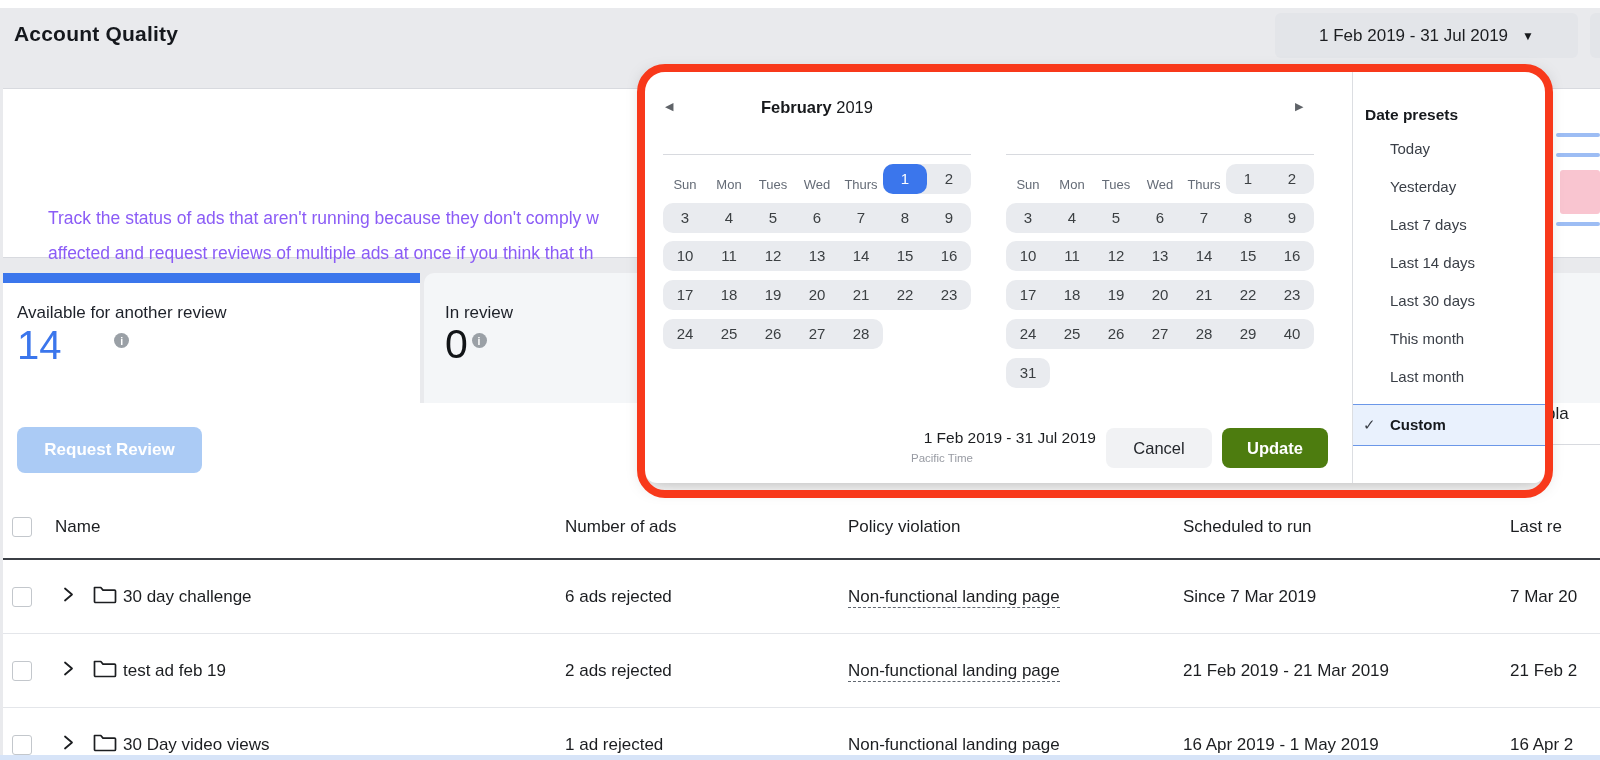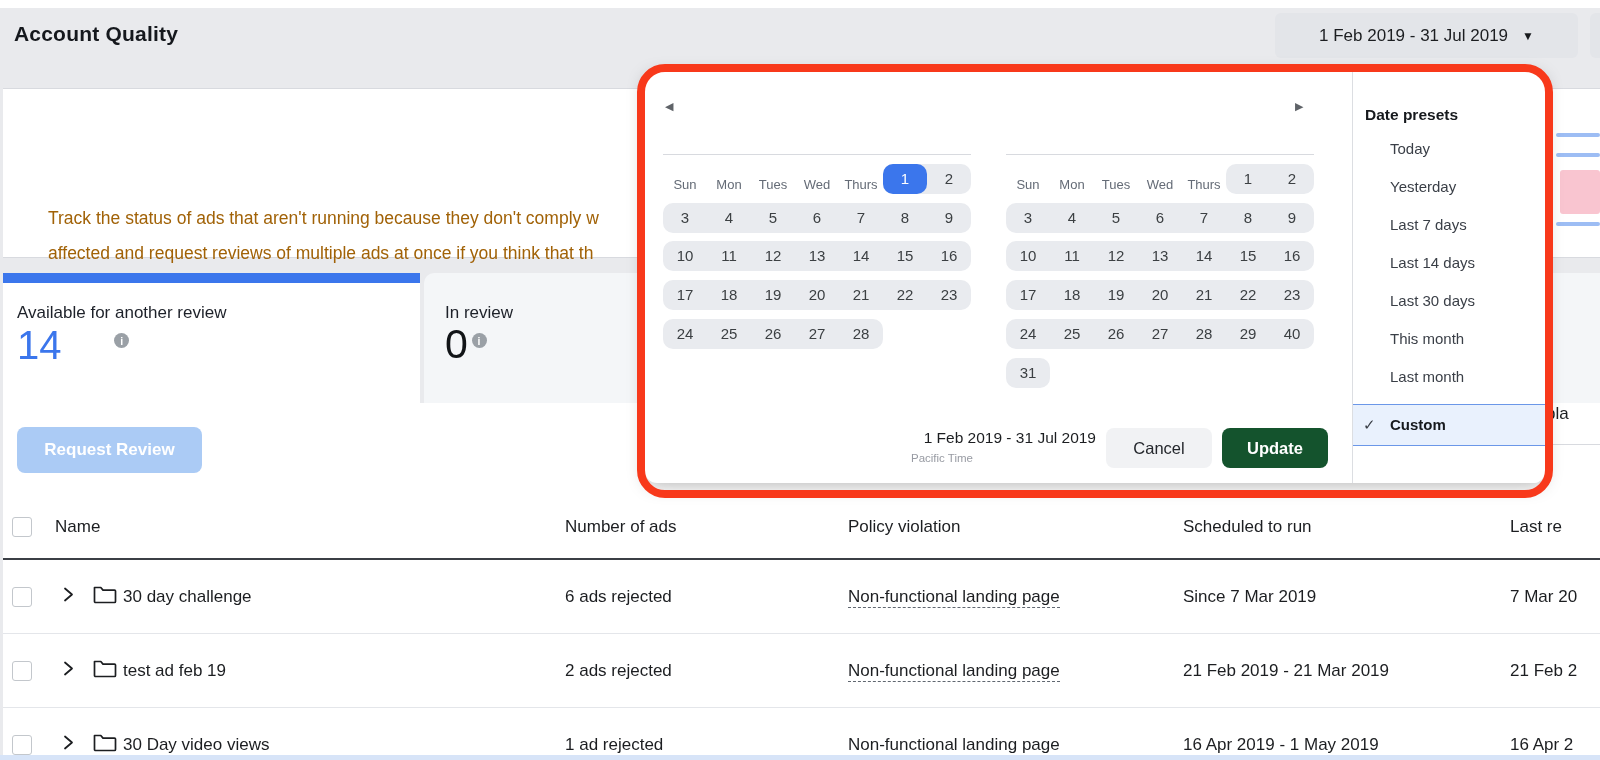--- a/index.html
+++ b/index.html
@@ -20,21 +20,21 @@
     background:#e3e5e9; border-radius:6px;
     display:flex; align-items:center; justify-content:center;
     font-size:17px; color:#1c1e21; cursor:pointer;
   }
   #date-range-button .caret { font-size:12px; margin-left:14px; color:#17191c; }
   #edge-button-sliver { left:1590px; top:13px; width:30px; height:45px; background:#e3e5e9; border-radius:6px; }
 
   
   #desc-panel { left:3px; top:88px; width:1597px; height:170px; background:#fff;
     border-top:1px solid #d8dadf; border-bottom:1px solid #d8dadf; }
-  #desc-text { left:45px; top:112px; font-size:17.5px; line-height:35px; color:#a16207; white-space:nowrap; }
+  #desc-text { left:45px; top:112px; font-size:17.5px; line-height:35px; color:#8b5cf6; white-space:nowrap; }
 
   
   .ill-line { background:#9dbdf4; border-radius:2px; }
   #ill-pink { left:1560px; top:170px; width:40px; height:44px; background:#f9c5d0; border-radius:3px; }
 
   
   #tab-available-bar { left:3px; top:273px; width:417px; height:10px; background:#3b76ec; }
   #tab-available { left:3px; top:283px; width:417px; height:120px; background:#fff; }
   .tab-label { font-size:17px; color:#1d2129; display:flex; align-items:center; gap:10px;flex-direction:column; }
   .info-icon { width:15px; height:15px; border-radius:50%; background:#9aa0a6; color:#fff;
@@ -80,21 +80,21 @@
   .day-divider { position:absolute; top:82px; left:0; width:308px; border-top:1px solid #d8dadf; }
   .week-row { position:absolute; left:0; width:308px; height:30px; }
   .week-pill { position:absolute; top:0; height:30px; background:#e9ebef; border-radius:10px; display:flex; }
   .day-cell { width:44px; height:30px; line-height:30px; text-align:center; font-size:15px; color:#3c4043; cursor:pointer; }
   .day-cell.selected { background:#3b76ec; color:#fff; border-radius:10px; }
 
   #range-label { right:449px; top:357px; font-size:15.5px; color:#1c1e21; white-space:nowrap; }
   #timezone-label { left:266px; top:380px; font-size:11.5px; color:#989ba3; }
   #cancel-button { left:461px; top:356px; width:106px; height:40px; background:#f1f2f4; border-radius:8px;
     display:flex; align-items:center; justify-content:center; font-size:16.5px; color:#24272c; cursor:pointer; }
-  #update-button { left:577px; top:356px; width:106px; height:40px; background:#14532d; border-radius:8px;
+  #update-button { left:577px; top:356px; width:106px; height:40px; background:#4d7c0f; border-radius:8px;
     display:flex; align-items:center; justify-content:center; font-size:16.5px; font-weight:bold; color:#fff; cursor:pointer; }
 
   #presets-panel { left:707px; top:0; width:193px; height:411px; border-left:1px solid #dcdee2;
     border-radius:0 12px 12px 0; background:#fff;padding-left:24px; }
   #presets-title { position:absolute; left:12px; top:34px; font-size:15.5px; font-weight:bold; color:#16191d; }
   .preset-item { position:absolute; left:37px; font-size:15px; color:#3a3f47; cursor:pointer; white-space:nowrap; }
   #preset-custom { position:absolute; left:0; top:332px; width:193px; height:42px; background:#e9f1fd;
     border-top:1px solid #6b97e8; border-bottom:1px solid #6b97e8; cursor:pointer; }
   #preset-custom .check { position:absolute; left:10px; top:11px; font-size:15px; color:#3a3f47; }
   #preset-custom .label { position:absolute; left:37px; top:11px; font-size:15px; font-weight:bold; color:#16191d; }
@@ -199,20 +199,24 @@
 
 <div class="abs" id="right-frag-text">bla</div>
 <div class="abs" id="right-frag-line"></div>
 <div class="abs" id="bottom-strip"></div>
 
 <div class="abs" id="overlay">
   <span class="cal-arrow" id="cal-prev">◀</span>
   <span class="cal-arrow" id="cal-next">▶</span>
 
   <div class="month-block" id="month-0">
+    <div class="month-title">
+      <span class="m">February</span>
+      <span class="y">2019</span>
+    </div>
     <div class="day-names">
         <span class="day-name">Sun</span>
         <span class="day-name">Mon</span>
         <span class="day-name">Tues</span>
         <span class="day-name">Wed</span>
         <span class="day-name">Thurs</span>
         <span class="day-name">Fri</span>
         <span class="day-name">Sat</span>
       </div>
     <div class="day-divider"></div>

